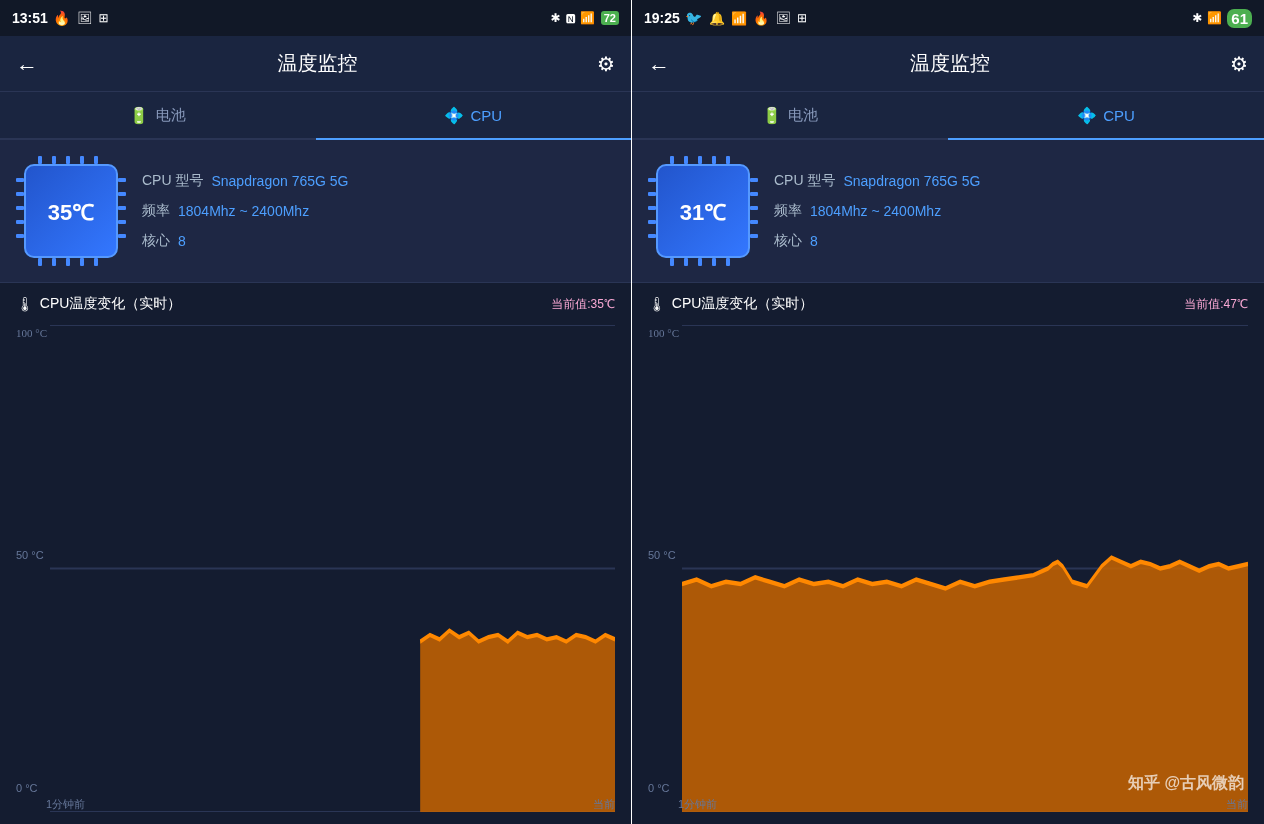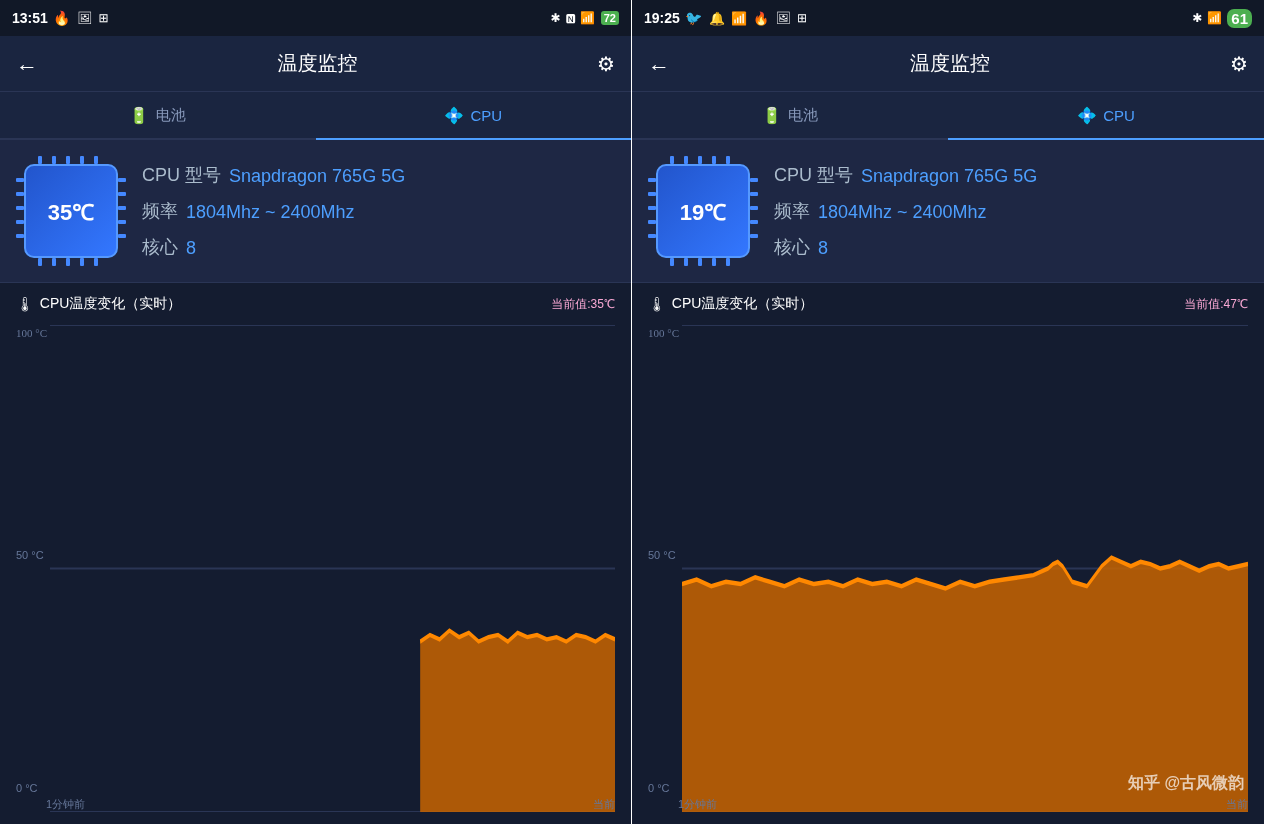--- a/index.html
+++ b/index.html
@@ -147,23 +147,23 @@
 
     .cpu-details {
       flex: 1;
       display: flex;
       flex-direction: column;
       gap: 12px;
     }
 
     .cpu-detail-row {
       display: flex;
-      align-items: flex-end;
+      align-items: center;
       gap: 8px;
-      font-size: 18px;
+      font-size: 14px;
     }
 
     .detail-label {
       color: #aabbcc;
     }
 
     .detail-value {
       color: #4d9fff;
     }
 
@@ -410,21 +410,21 @@
         <div class="pin pin-left" style="top:36px;"></div>
         <div class="pin pin-left" style="top:50px;"></div>
         <div class="pin pin-left" style="top:64px;"></div>
         <div class="pin pin-left" style="top:78px;"></div>
         <div class="pin pin-right" style="top:22px;"></div>
         <div class="pin pin-right" style="top:36px;"></div>
         <div class="pin pin-right" style="top:50px;"></div>
         <div class="pin pin-right" style="top:64px;"></div>
         <div class="pin pin-right" style="top:78px;"></div>
         <div class="chip-body">
-          <span class="chip-temp">19℃</span>
+          <span class="chip-temp">31℃</span>
         </div>
       </div>
 
       <div class="cpu-details">
         <div class="cpu-detail-row">
           <span class="detail-label">CPU 型号</span>
           <span class="detail-value">Snapdragon 765G 5G</span>
         </div>
         <div class="cpu-detail-row">
           <span class="detail-label">频率</span>

